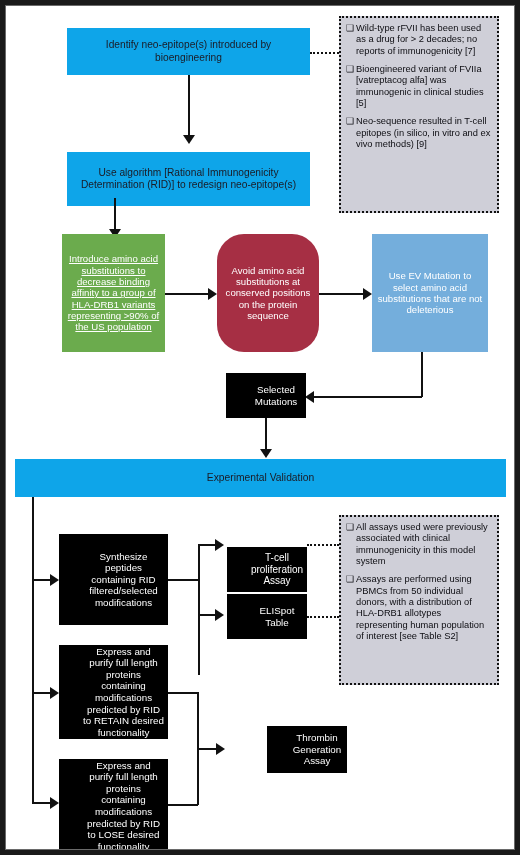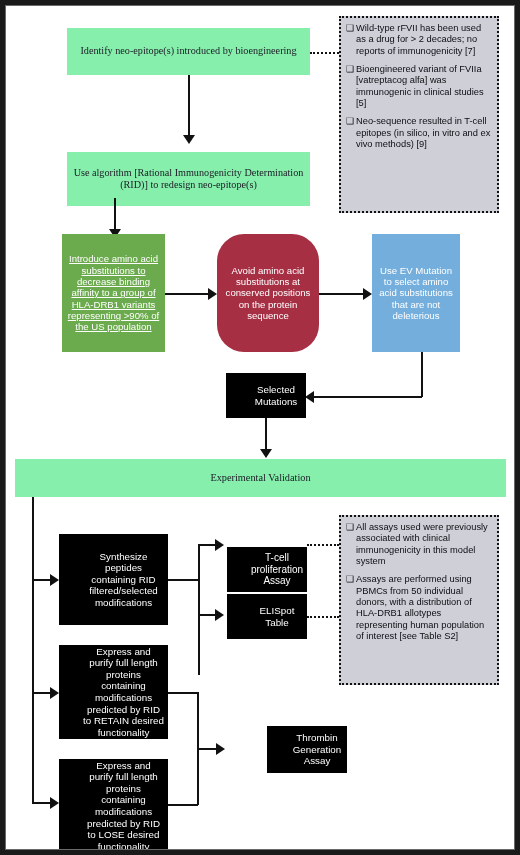--- a/index.html
+++ b/index.html
@@ -31,21 +31,21 @@
     position: absolute;
     box-sizing: border-box;
     display: flex;
     align-items: center;
     justify-content: center;
     text-align: center;
     line-height: 1.18;
     padding: 2px 4px;
     white-space: pre-line;
   }
-  .lav  { background: #86efac; color: #1b1b25; font-family: Liberation Serif, serif; }
+  .lav  { background: #0ea5e9; color: #1b1b25; }
   .steel{ background: #000000; color: #ffffff; padding-left: 24px; }
   .green{ background: #6bab4d; color: #ffffff; }
   .red  { background: #a62f44; color: #ffffff; }
   .blue { background: #74aedc; color: #ffffff; }
 
   
   .note {
     position: absolute;
     box-sizing: border-box;
     background: #cfcfd8;
@@ -145,21 +145,21 @@
     <div class="node green" style="left:56px; top:228px; width:103px; height:118px; font-size:9.6px;text-decoration:underline;">Introduce amino acid substitutions to decrease binding affinity to a group of HLA-DRB1 variants representing &gt;90% of the US population</div>
 
     <div class="ln ln-h" style="left:159px; top:287px; width:46px;"></div>
     <div class="arrow-r" style="left:202px; top:282px;"></div>
 
     <div class="node red" style="left:211px; top:228px; width:102px; height:118px; font-size:9.6px;border-radius:27px;">Avoid amino acid substitutions at conserved positions on the protein sequence</div>
 
     <div class="ln ln-h" style="left:313px; top:287px; width:47px;"></div>
     <div class="arrow-r" style="left:357px; top:282px;"></div>
 
-    <div class="node blue" style="left:366px; top:228px; width:88px; height:118px; font-size:9.6px;">Use EV Mutation to select amino acid substitutions that are not deleterious</div>
+    <div class="node blue" style="left:366px; top:228px; width:116px; height:118px; font-size:9.6px;">Use EV Mutation to select amino acid substitutions that are not deleterious</div>
 
     <div class="ln ln-v" style="left:415px; top:346px; height:45px;"></div>
     <div class="ln ln-h" style="left:308px; top:390px; width:108px;"></div>
     <div class="arrow-l" style="left:299px; top:385px;"></div>
 
     <div class="node steel" style="left:220px; top:367px; width:80px; height:45px; font-size:9.8px;">Selected
 Mutations</div>
 
     <div class="ln ln-v" style="left:259px; top:412px; height:34px;"></div>
     <div class="arrow-d" style="left:254px; top:443px;"></div>

